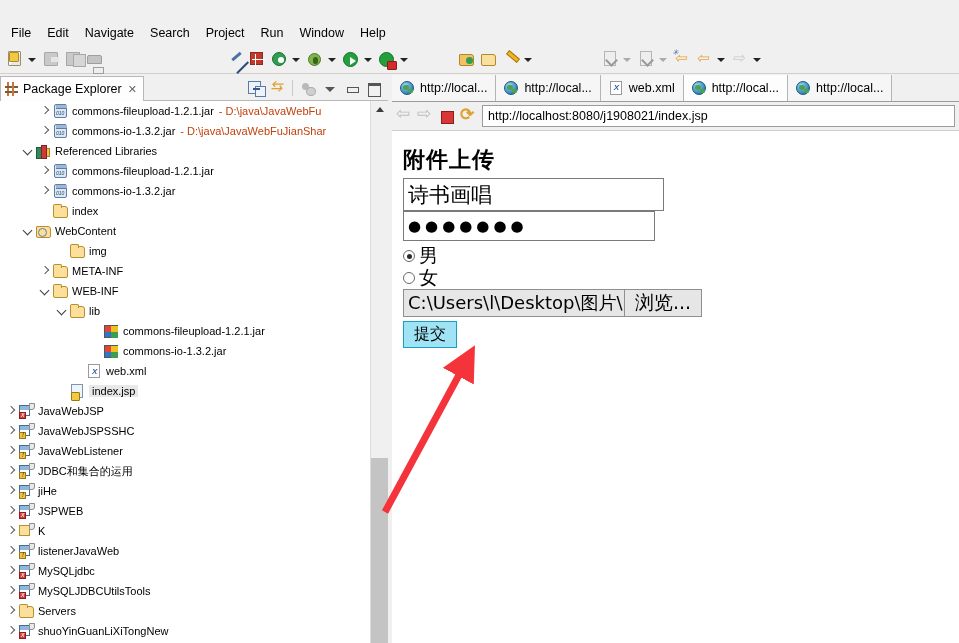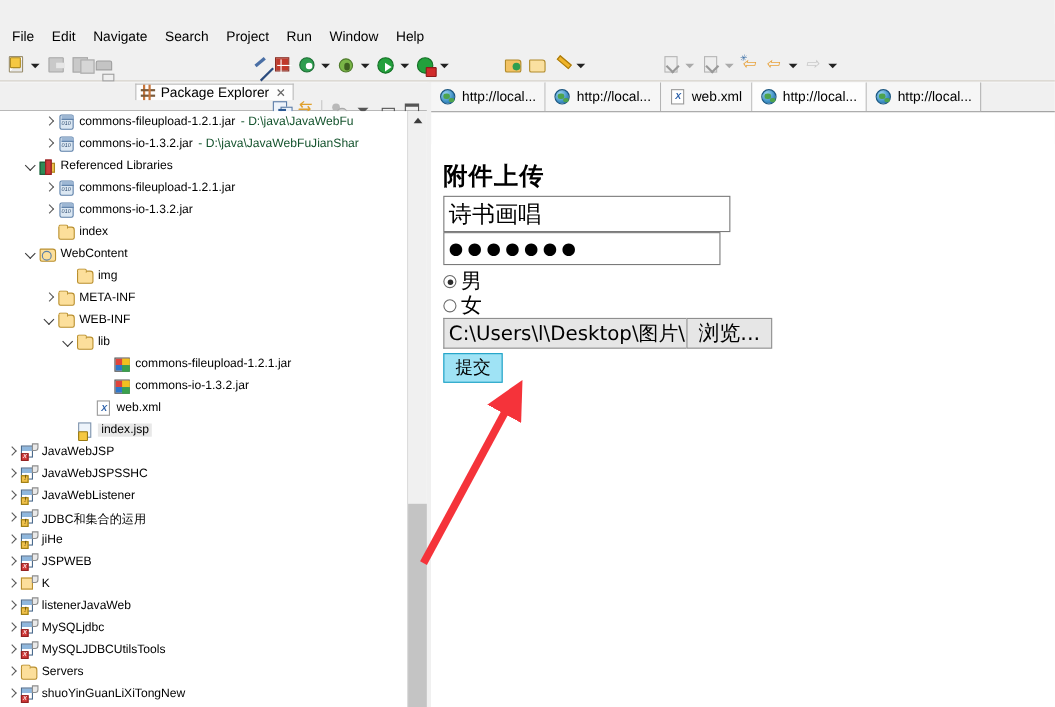--- a/index.html
+++ b/index.html
@@ -135,21 +135,21 @@
 
   
   .left-panel {
     position: absolute; left: 0; top: 75px; width: 390px; height: 568px;
     background: #fff;
   }
   .pe-tabrow {
     position: relative; height: 26px; width: 390px;
     background: #f0f0f0;
     border-bottom: 1px solid #b8b8b8;
-    display: flex; align-items: center; flex-direction: column;
+    display: flex; align-items: center;
   }
   .pe-tab {
     display: flex; align-items: center; height: 25px;
     padding: 0 6px 0 4px;
     background: #fdfdfd;
     border: 1px solid #b8b8b8; border-bottom: none;
     position: relative; top: 1px;
   }
   .pe-tab-icon { width: 14px; height: 14px; position: relative; margin-right: 4px; flex:0 0 14px;}
   .pe-tab-icon::before{content:"";position:absolute;left:2px;top:0;width:2px;height:14px;background:#c8763c;}
@@ -199,21 +199,21 @@
     transform: rotate(-45deg);
   }
   .twist.d::after {
     content: ""; position: absolute; left: 3px; top: 3px;
     width: 6px; height: 6px;
     border-right: 1.6px solid #3c3c3c; border-bottom: 1.6px solid #3c3c3c;
     transform: rotate(45deg);
   }
   .ticon { width: 16px; flex: 0 0 16px; height: 16px; position: relative; margin-right: 4px; }
   .tlabel { color: #000; }
-  .tsub { color: #14532d; margin-left: 5px; }
+  .tsub { color: #c2410c; margin-left: 5px; }
 
   
   .ic-jar { width:13px;height:14px;margin:1px 0 0 2px;background:#dbe7f2;
       border:1px solid #5c7fa8;border-radius:2px; }
   .ic-jar::before{content:"";position:absolute;left:1px;top:0px;width:11px;height:3px;background:#9db7d4;border-bottom:1px solid #5c7fa8;}
   .ic-jar::after{content:"010";position:absolute;left:1px;top:5px;font-size:5px;color:#2c4a6e;letter-spacing:0px;}
   .ic-reflib{width:15px;height:13px;margin:2px 0 0 1px;}
   .ic-reflib::before{content:"";position:absolute;left:0;top:2px;width:4px;height:10px;background:#2e8b57;border:1px solid #1d5c39;}
   .ic-reflib::after{content:"";position:absolute;left:5px;top:0px;width:4px;height:12px;background:#cc3b3b;border:1px solid #8c2020;}
   .ic-reflib .b3{position:absolute;left:10px;top:3px;width:4px;height:9px;background:#f0c14b;border:1px solid #a8861f;}
@@ -780,20 +780,27 @@
           <span>http://local...</span>
         </div>
         <div class="edtab">
           <span class="edtab-icon">
             <i class="globe" style="position:absolute"></i>
           </span>
           <span>http://local...</span>
         </div>
       </div>
 
+    <div class="browser-bar">
+      <span class="bb-icon bb-back"></span>
+      <span class="bb-icon bb-fwd"></span>
+      <span class="bb-icon bb-stop"></span>
+      <span class="bb-icon bb-refresh"></span>
+      <span class="urlbox">http://localhost:8080/j1908021/index.jsp</span>
+    </div>
 
     <div class="page">
       <div class="page-h3">附件上传</div>
 
       <div class="fld fld-name" title="诗书画唱">诗书画唱</div>
 
       <div class="fld fld-pass">●●●●●●●</div>
 
       <div class="radio-row r1">
         <span class="radio on"></span>

